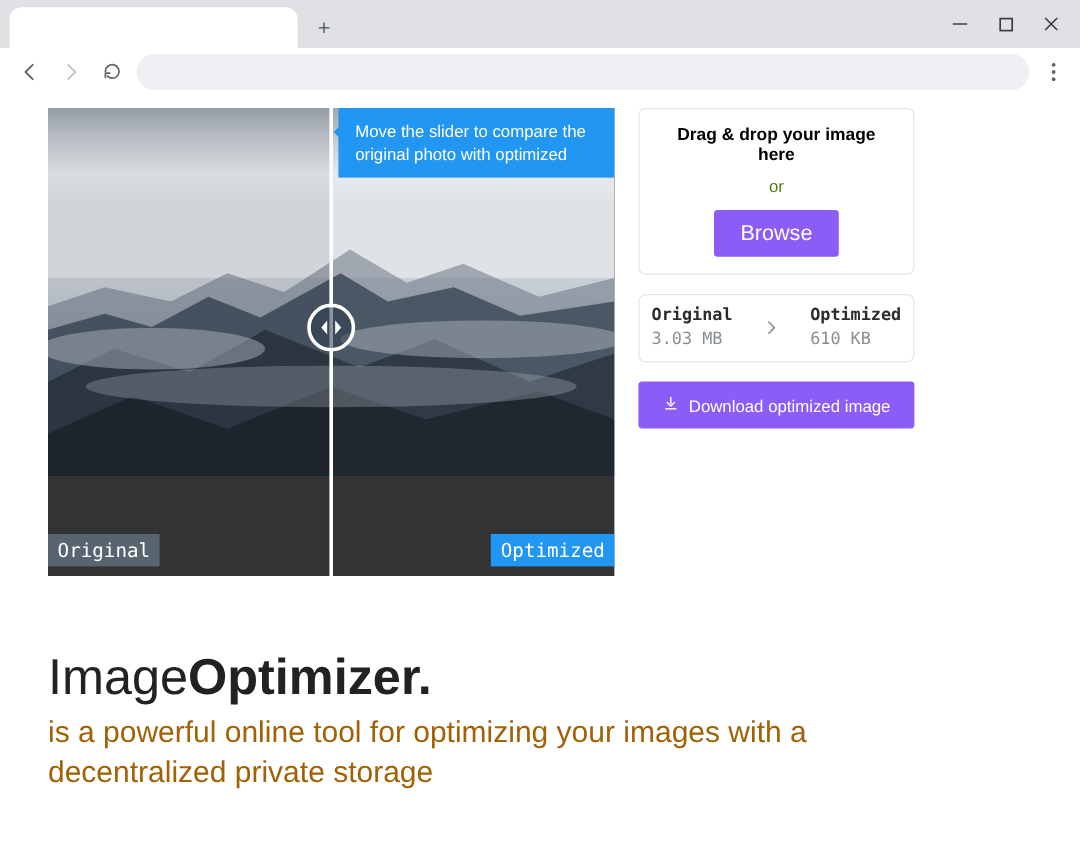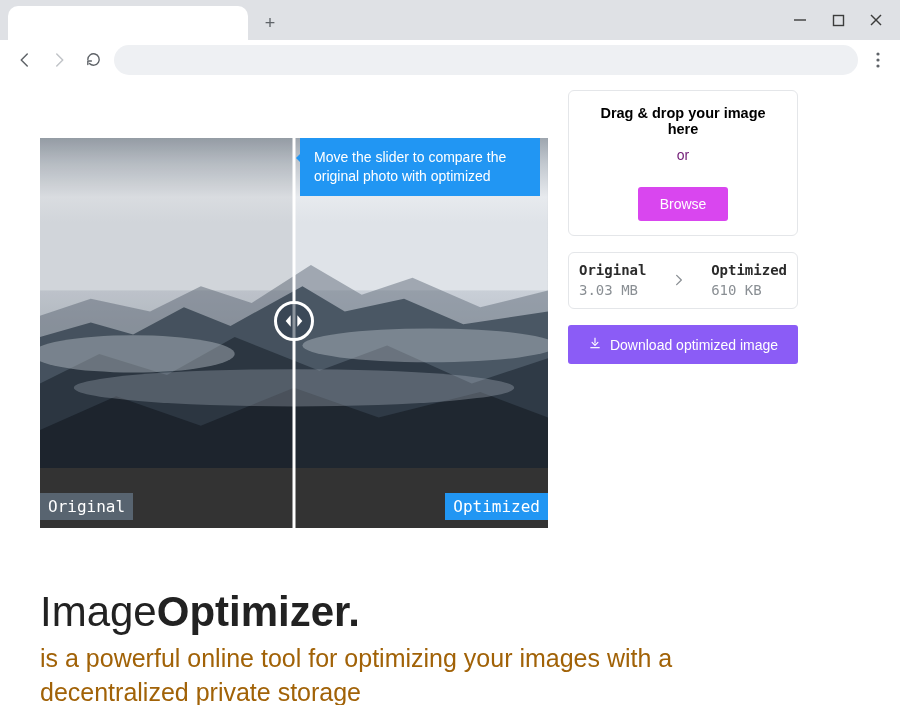--- a/index.html
+++ b/index.html
@@ -16,21 +16,21 @@
   .toolbar { height:40px; background:#fff; display:flex; align-items:center; padding:0 10px 0 12px; gap:8px; border-bottom:1px solid #fff; }
   .nav-btn { width:26px; height:26px; display:flex; align-items:center; justify-content:center; color:#5f6368; border-radius:50%; }
   .nav-btn.disabled { color:#bdc1c6; }
   .url-bar { flex:1; height:30px; background:#eef0f3; border-radius:15px; }
   .kebab { width:24px; height:24px; display:flex; align-items:center; justify-content:center; color:#5f6368; }
 
   
   .page { padding:10px 40px 10px 40px; }
   .upper { display:flex; gap:20px; align-items:flex-start; }
 
-  .compare-wrap { width:508px; height:390px; position:relative;margin-top:48px; }
+  .compare-wrap { width:472px; height:390px; position:relative; }
   .compare { width:100%; height:100%; position:relative; overflow:hidden; background:#333; }
   .mountains { position:absolute; inset:0; }
 
   
   .divider { position:absolute; left:50%; top:0; bottom:0; width:3px; background:#fff; transform:translateX(-50%); z-index:4; }
   .handle { position:absolute; left:50%; top:47%; transform:translate(-50%,-50%); width:40px; height:40px; border:3px solid #fff; border-radius:50%; z-index:5; background:rgba(48,62,78,.55); display:flex; align-items:center; justify-content:center; color:#fff; }
 
   
   .tooltip { position:absolute; top:0; left:50%; margin-left:6px; background:#2196f3; color:#fff; padding:10px 14px; font-size:14px; line-height:1.35; max-width:240px; z-index:3; }
   .tooltip:before { content:""; position:absolute; left:-10px; top:14px; border:6px solid transparent; border-right-color:#2196f3; }
@@ -38,22 +38,22 @@
   
   .lbl { position:absolute; bottom:8px; color:#fff; font-family:"Consolas","Menlo",monospace; font-size:16px; padding:4px 8px; z-index:3; }
   .lbl.orig { left:0; background:#586470; }
   .lbl.opt  { right:0; background:#2196f3; }
 
   
   .right-col { flex:1; display:flex; flex-direction:column; gap:16px; max-width:230px; }
   .card { border:1px solid #e4e6e9; border-radius:6px; padding:14px 30px; background:#fff; box-shadow:0 0 0 rgba(0,0,0,0); }
   .drop { text-align:center; }
   .drop h3 { font-size:14.5px; font-weight:700; margin-bottom:10px; }
-  .drop .or { color:#701a75; font-size:14px; margin-bottom:24px; }
-  .browse-btn { display:inline-block; background:#d946ef; color:#fff; border:none; padding:9px 22px; font-size:14px; border-radius:3px; cursor:pointer; }
+  .drop .or { color:#4d7c0f; font-size:14px; margin-bottom:12px; }
+  .browse-btn { display:inline-block; background:#8b5cf6; color:#fff; border:none; padding:9px 22px; font-size:18px; border-radius:3px; cursor:pointer; }
 
   .sizes { font-family:"Consolas","Menlo",monospace; display:flex; align-items:center; justify-content:space-between; gap:6px; padding:8px 10px; }
   .sizes .col { text-align:left; font-size:14px; line-height:1.4; }
   .sizes .col .lbl2 { color:#2b2b2b; font-weight:600; }
   .sizes .col .val { color:#8a8f94; }
   .sizes .arrow { color:#8a8f94; font-size:20px; padding:0 4px; }
 
   .download-btn { background:#8b5cf6; color:#fff; border:none; border-radius:3px; padding:11px 10px; font-size:14px; cursor:pointer; display:flex; align-items:center; justify-content:center; gap:8px; }
 
   

